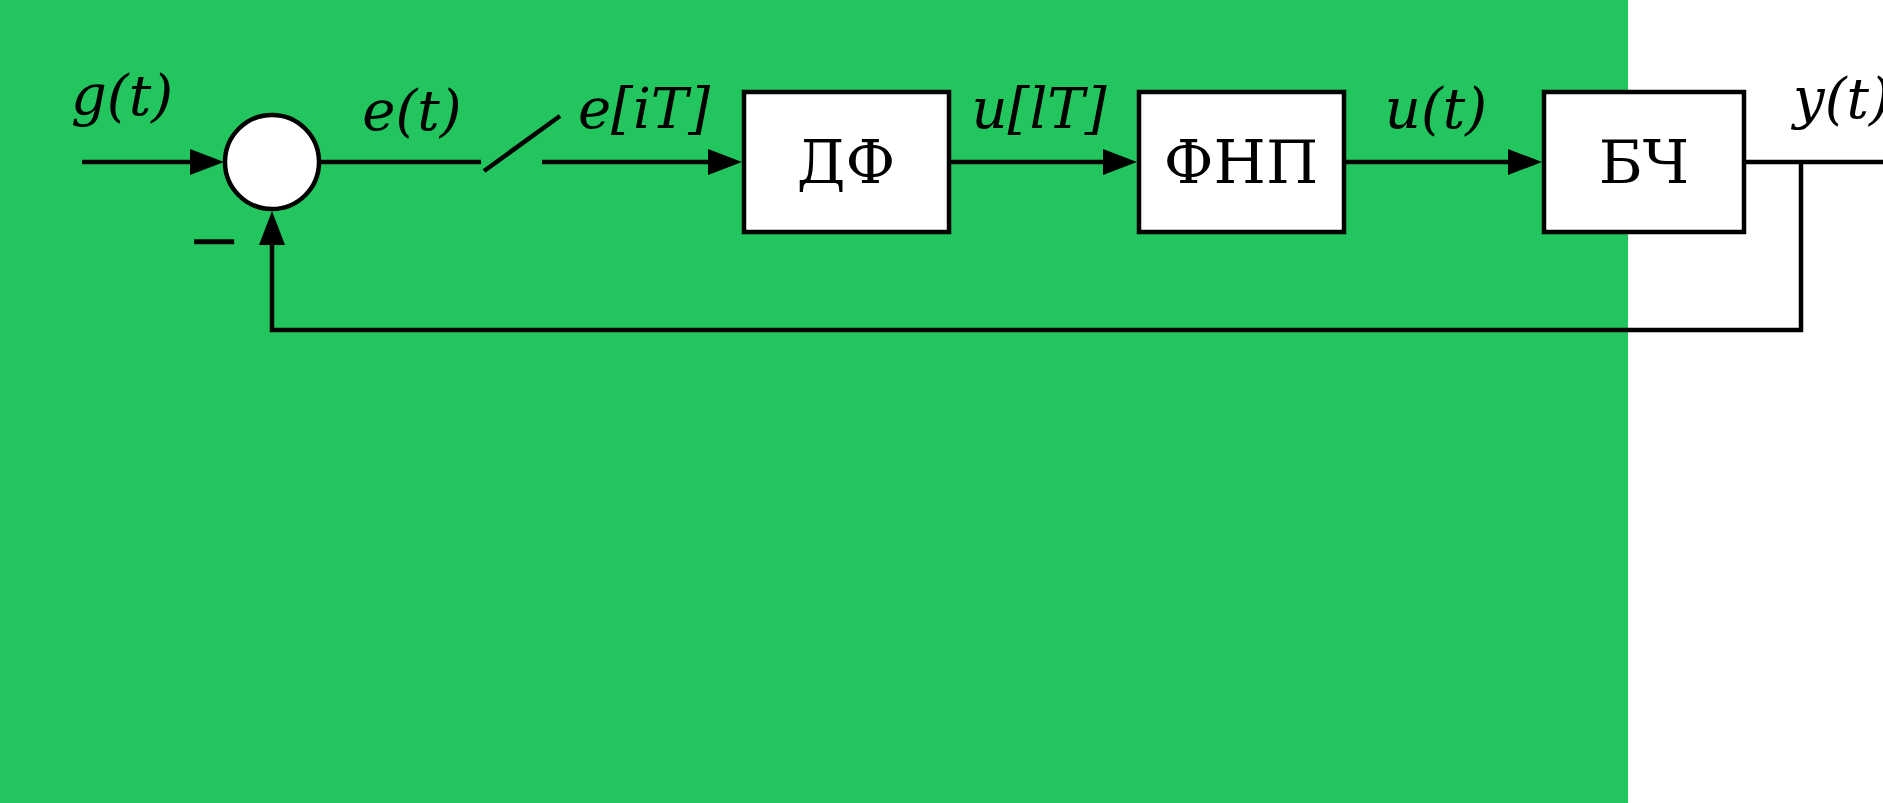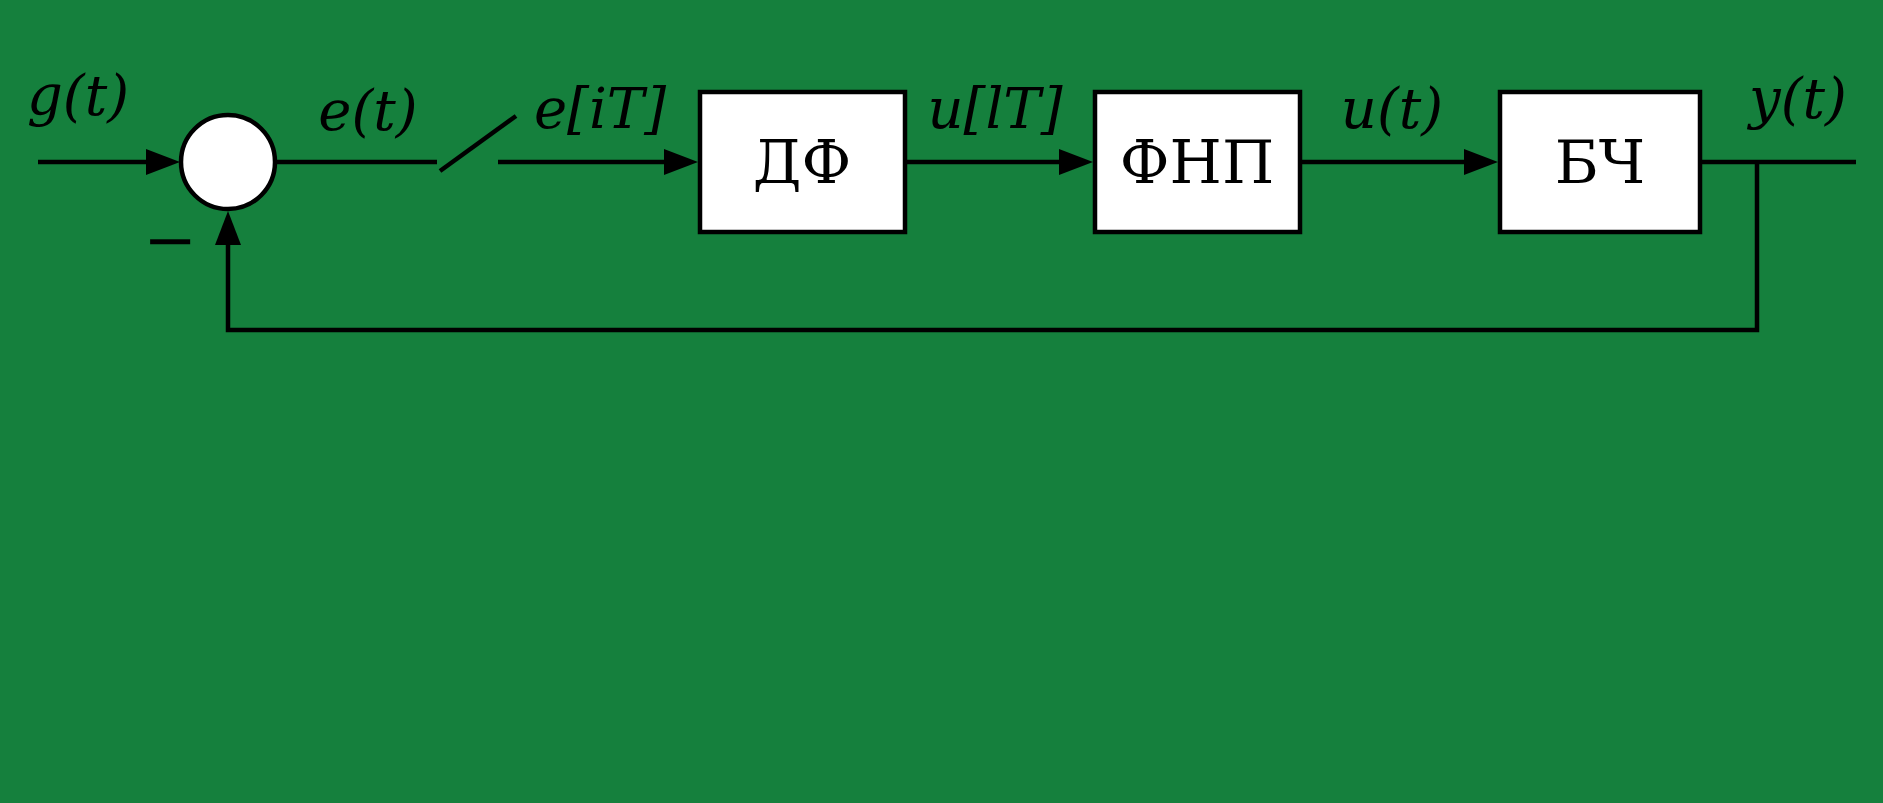--- a/index.html
+++ b/index.html
@@ -6,23 +6,24 @@
     margin: 0;
     padding: 0;
     background: #ffffff;
     width: 1883px;
     height: 803px;
     overflow: hidden;
     font-family: "DejaVu Serif", serif;
   }
   .stage {
     position: relative;
-    width: 1883px;
+    width: 1584px;
     height: 803px;
-    background: #15803d;
+    background: #22c55e;
+    padding-left: 44px;
   }
   svg {
     display: block;
   }
   .wire {
     stroke: #000000;
     stroke-width: 4.5;
     fill: none;
   }
   .blockrect {

